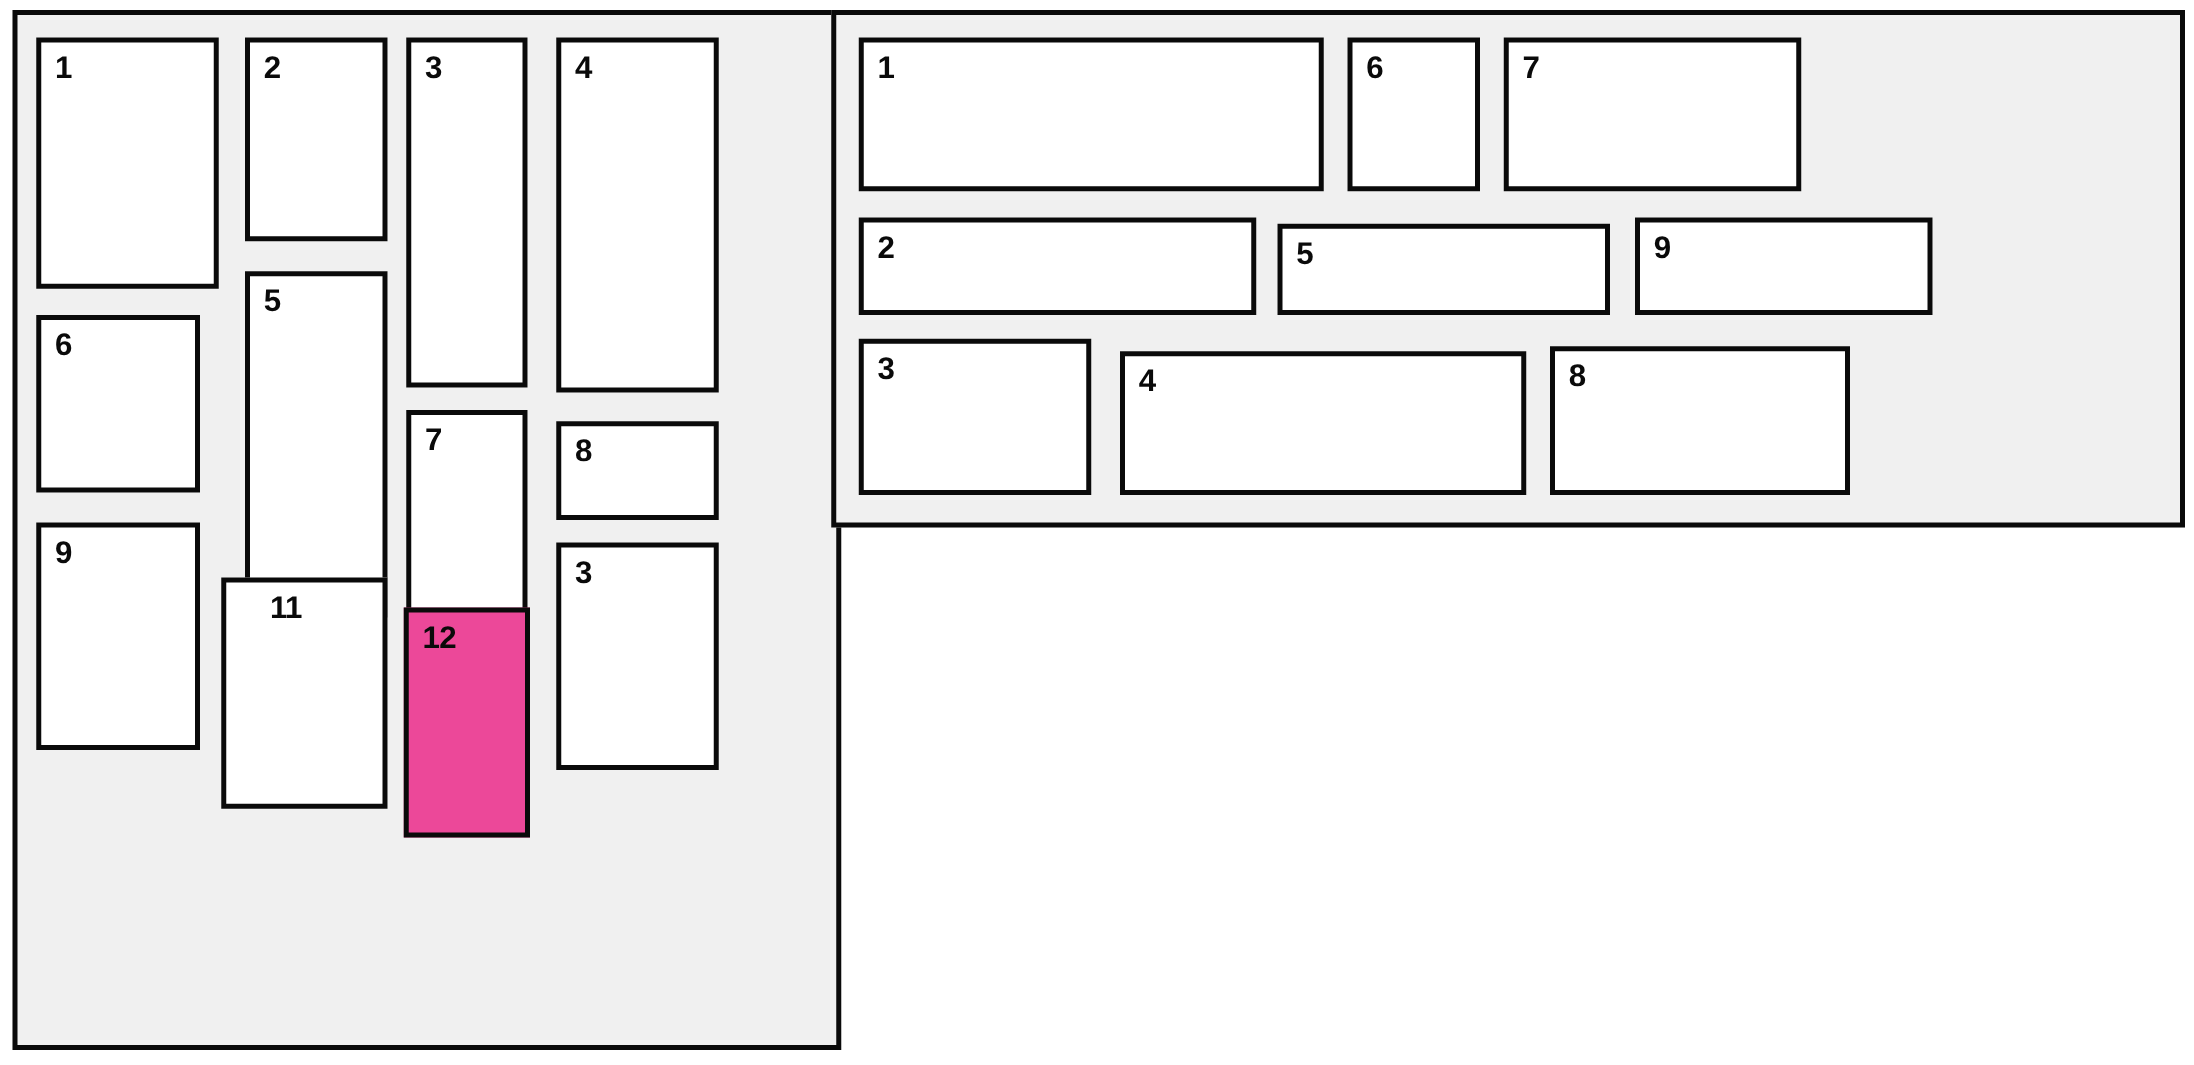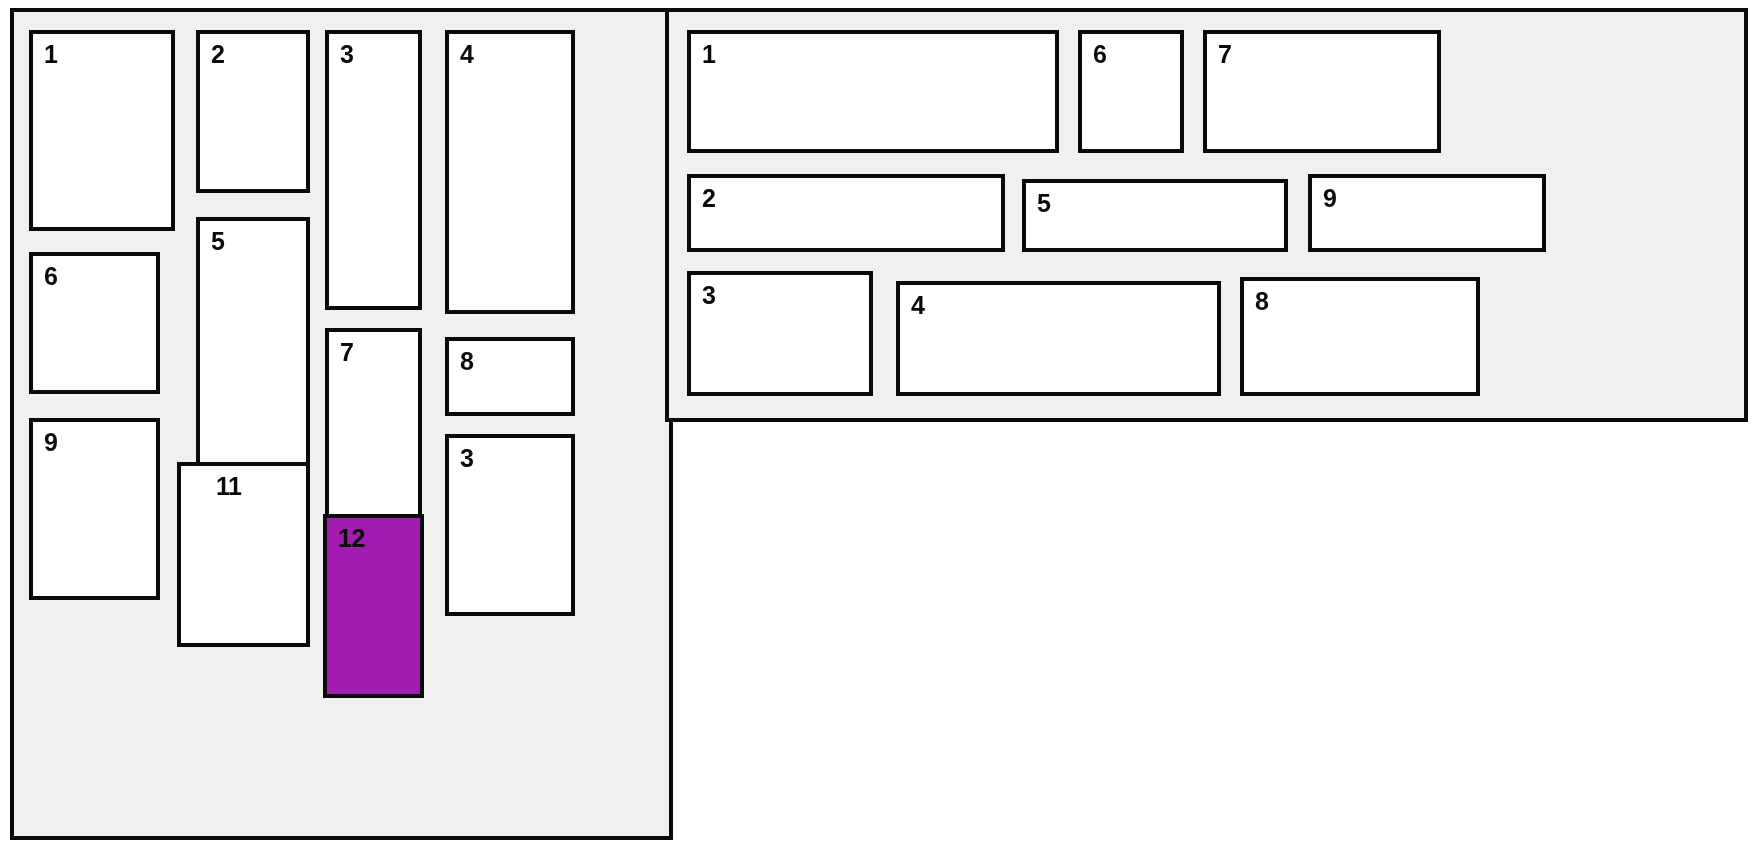--- a/index.html
+++ b/index.html
@@ -81,21 +81,21 @@
       </div>
       <div class="box" style="left: 15px; top: 406px; width: 131px; height: 182px; background: rgb(255, 255, 255); border-color: rgb(10, 10, 10); border-width: 4px;">
         <span class="box-label" style="color: rgb(10, 10, 10); font-size: 25px;">9</span>
       </div>
       <div class="box" style="left: 431px; top: 422px; width: 130px; height: 182px; background: rgb(255, 255, 255); border-color: rgb(10, 10, 10); border-width: 4px;">
         <span class="box-label" style="color: rgb(10, 10, 10); font-size: 25px;">3</span>
       </div>
       <div class="box" style="left: 163px; top: 450px; width: 133px; height: 185px; background: rgb(255, 255, 255); border-color: rgb(10, 10, 10); border-width: 4px;">
         <span class="box-label" style="color: rgb(10, 10, 10); font-size: 25px; margin-left: 24px;">11</span>
       </div>
-      <div class="box" style="left: 309px; top: 502px; width: 101px; height: 184px; background: #a21caf; border-color: rgb(10, 10, 10); border-width: 4px;">
+      <div class="box" style="left: 309px; top: 474px; width: 101px; height: 184px; background: #ec4899; border-color: rgb(10, 10, 10); border-width: 4px;">
         <span class="box-label" style="color: rgb(10, 10, 10); font-size: 25px;">12</span>
       </div>
     </div>
     <div class="panel" style="left: 665px; top: 8px; width: 1083px; height: 414px; background: rgb(240, 240, 240); border-color: rgb(10, 10, 10); border-width: 4px;">
       <div class="box" style="left: 18px; top: 18px; width: 372px; height: 123px; background: rgb(255, 255, 255); border-color: rgb(10, 10, 10); border-width: 4px;">
         <span class="box-label" style="color: rgb(10, 10, 10); font-size: 25px;">1</span>
       </div>
       <div class="box" style="left: 409px; top: 18px; width: 106px; height: 123px; background: rgb(255, 255, 255); border-color: rgb(10, 10, 10); border-width: 4px;">
         <span class="box-label" style="color: rgb(10, 10, 10); font-size: 25px;">6</span>
       </div>

